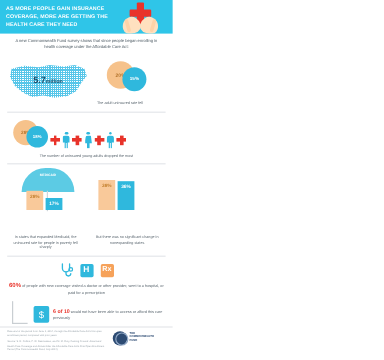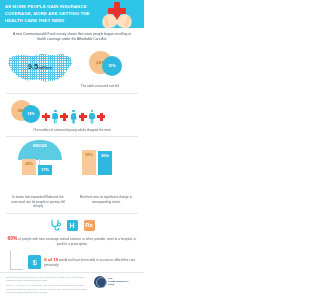--- a/index.html
+++ b/index.html
@@ -206,21 +206,21 @@
         </div>
     </div>
   </div>
 
   <div class="intro">A new Commonwealth Fund survey shows that since people began enrolling in health coverage under the Affordable Care Act:</div>
 
   <div class="row1">
     <div class="mapwrap">
       <div class="usmap"></div>
       <div class="maplabel">
-        <span>9.5</span><small>million</small>
+        <span>5.7</span><small>million</small>
       </div>
     </div>
     <div class="circwrap">
       <div class="circ c-orange r1-a">20%</div>
       <div class="circ c-blue r1-b">15%</div>
     </div>
   </div>
   <div class="cap" style="margin:-6px 0 4px;padding-left:56px;">The adult uninsured rate fell</div>
 
   <div class="rule"></div>

